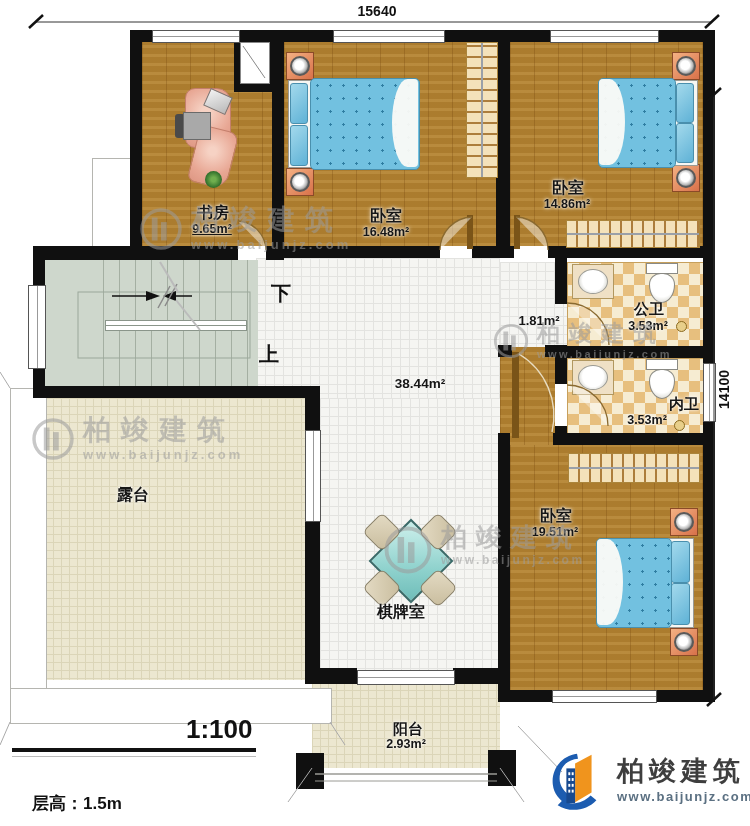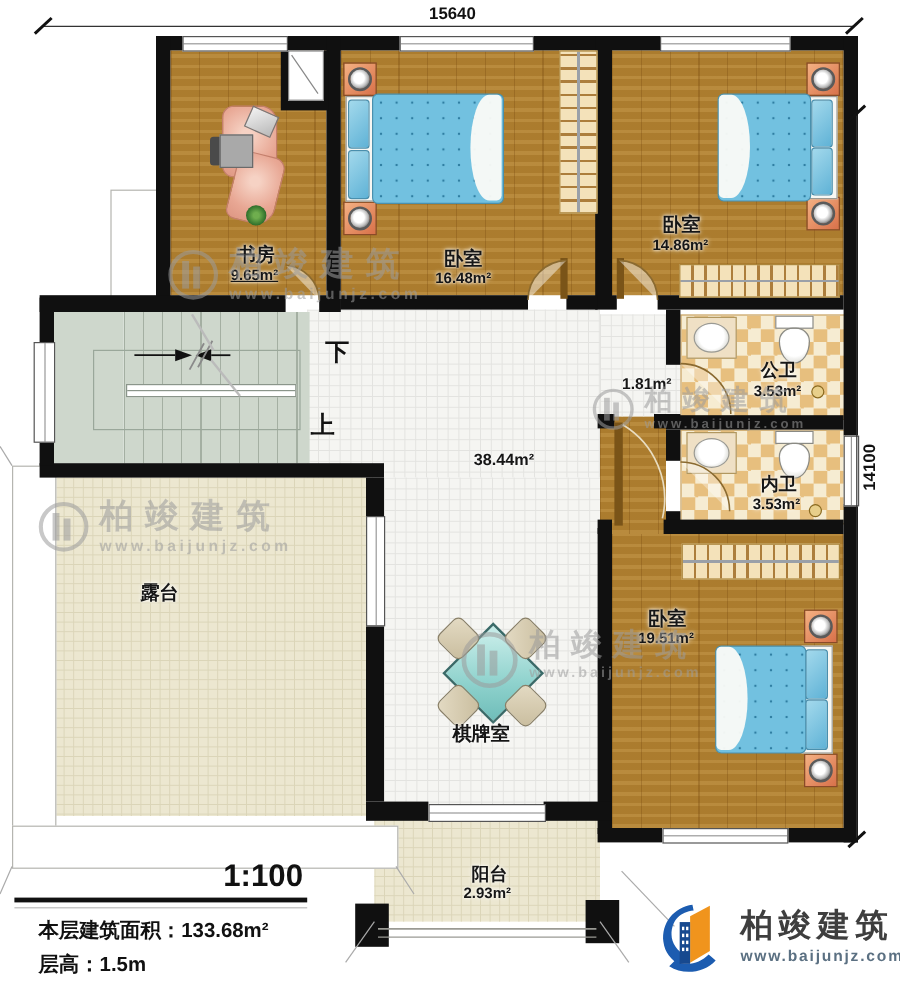--- a/index.html
+++ b/index.html
@@ -283,21 +283,21 @@
 
   <div class="room-label" style="left:568px;top:188px;">卧室</div>
   <div class="area-label" style="left:567px;top:204px;">14.86m²</div>
 
   <div class="room-label" style="left:556px;top:516px;">卧室</div>
   <div class="area-label" style="left:555px;top:532px;">19.51m²</div>
 
   <div class="room-label" style="left:649px;top:309px;font-size:15px;">公卫</div>
   <div class="area-label" style="left:648px;top:326px;">3.53m²</div>
 
-  <div class="room-label" style="left:649px;top:404px;font-size:15px;">内卫</div>
+  <div class="room-label" style="left:684px;top:404px;font-size:15px;">内卫</div>
   <div class="area-label" style="left:647px;top:420px;">3.53m²</div>
 
   <div class="area-label" style="left:420px;top:383px;font-size:13.5px;">38.44m²</div>
   <div class="area-label" style="left:539px;top:320px;font-size:13px;">1.81m²</div>
 
   <div class="room-label" style="left:133px;top:495px;">露台</div>
   <div class="room-label" style="left:401px;top:612px;">棋牌室</div>
 
   <div class="room-label" style="left:408px;top:729px;font-size:15px;">阳台</div>
   <div class="area-label" style="left:406px;top:744px;">2.93m²</div>
@@ -346,21 +346,20 @@
       </svg>
     <div class="wm-col">
       <span class="wm-name" style="font-size:26px;letter-spacing:9px;">柏竣建筑</span>
       <span class="wm-url" style="font-size:12px;letter-spacing:2.5px;">www.baijunjz.com</span>
     </div>
   </div>
 
   <div class="title-scale" style="left:186px;top:714px;">1:100</div>
   <div class="abs" style="left:12px;top:748px;width:244px;height:4px;background:#111;"></div>
   <div class="abs" style="left:12px;top:756px;width:244px;height:1px;background:#bbb;"></div>
-  <div class="title-line" style="left:32px;top:764px;">本层建筑面积：133.68m²</div>
   <div class="title-line" style="left:32px;top:792px;">层高：1.5m</div>
 
   <div class="logo-wrap" style="left:548px;top:748px;">
     <svg width="60" height="64" viewBox="0 0 62 66">
       <path d="M30 6 C14 8 3 22 5 38 C6 47 12 54 19 58 L24 50 C17 46 12 39 12 32 C12 19 20 12 31 11 Z" fill="#1c5cb0"></path>
       <path d="M10 59 C22 67 40 65 50 54 L44 49 C36 57 24 60 15 54 Z" fill="#1c5cb0"></path>
       <polygon points="28,16 45,7 45,46 28,56" fill="#f0941d"></polygon>
       <rect x="19" y="21" width="9" height="36" fill="#17498f"></rect>
       <rect x="21" y="25" width="2" height="3" fill="#fff"></rect>
         <rect x="24.5" y="25" width="2" height="3" fill="#fff"></rect>

